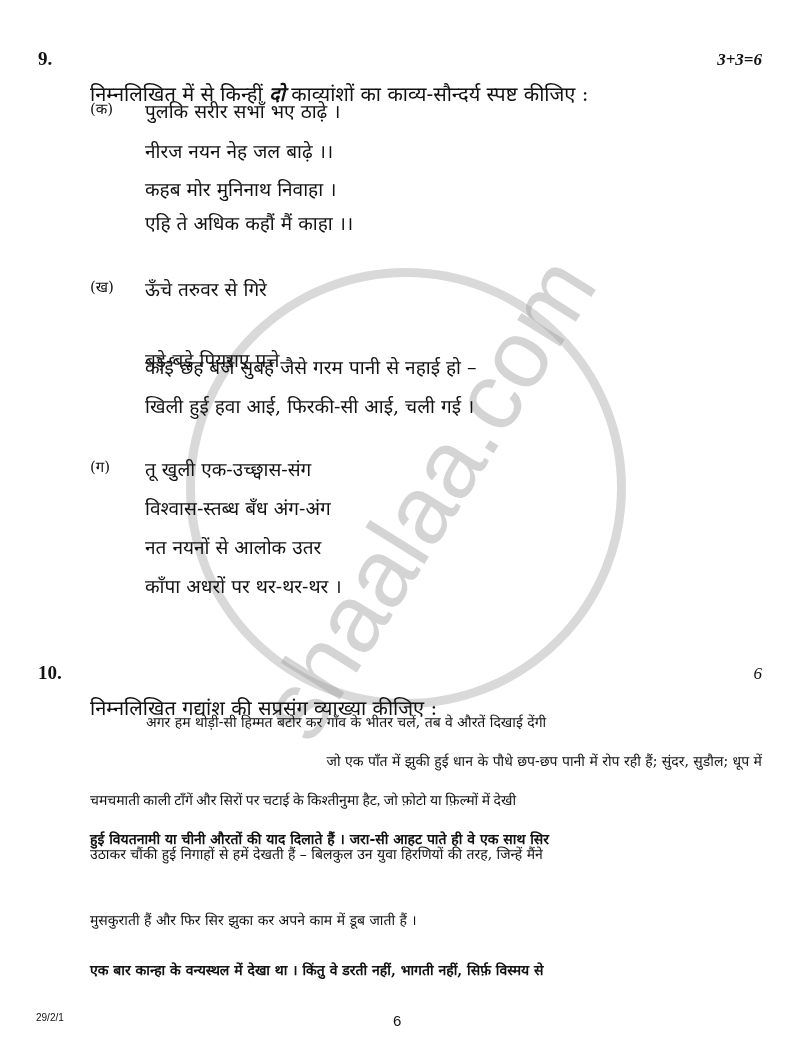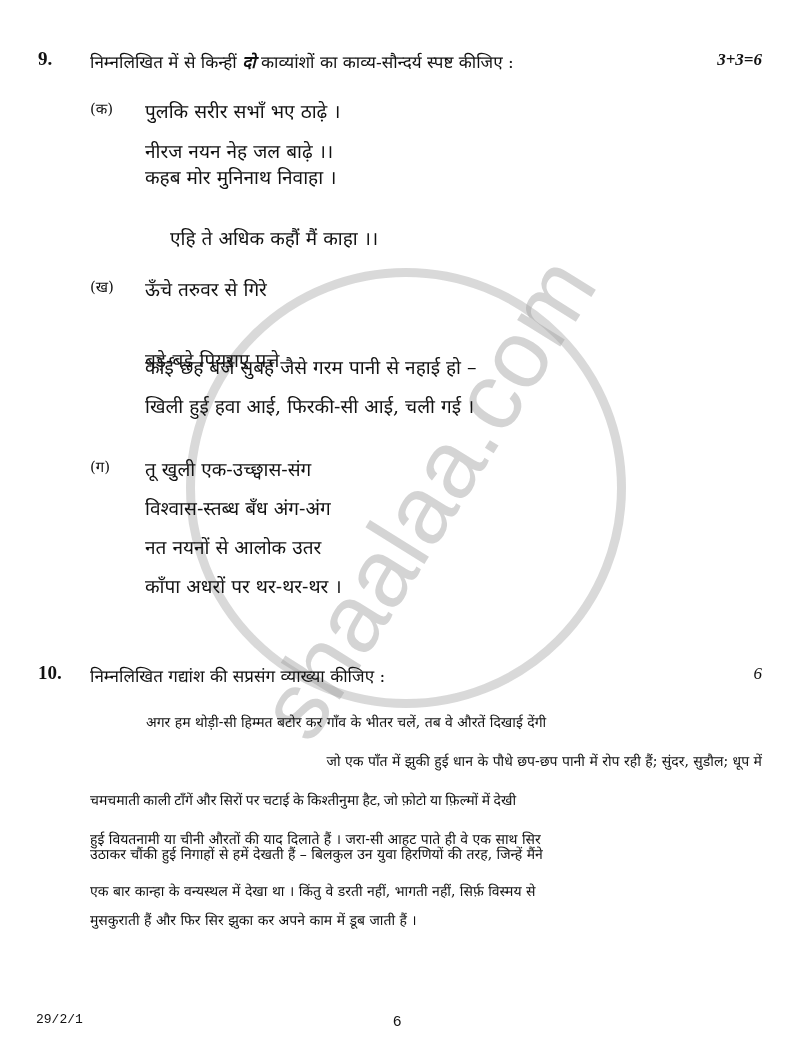--- a/index.html
+++ b/index.html
@@ -2,27 +2,27 @@
 <html><head>
 <meta charset="utf-8">
 <style>
   html, body { margin: 0; padding: 0; background: #ffffff; }
   body {
     width: 800px; height: 1060px; position: relative; overflow: hidden;
     font-family: "DejaVu Serif", "Liberation Serif", serif;
     color: #111111;
   }
   .qnum { position: absolute; left: 38px; font-family: "Liberation Serif", serif; font-weight: bold; font-size: 19px; }
-  .qtext { position: absolute; left: 90px; font-size: 17px; white-space: nowrap; }
+  .qtext { position: absolute; left: 90px; font-size: 20px; white-space: nowrap; margin-top: 30px; }
   .qtext b { font-weight: bold; font-style: italic; }
   .marks { position: absolute; right: 38px; font-family: "Liberation Serif", serif; font-style: italic; font-size: 17px; }
   .part-label { position: absolute; left: 90px; font-size: 15px; }
   .line { position: absolute; left: 145px; font-size: 19px; white-space: nowrap; }
   .para { position: absolute; left: 90px; width: 672px; font-size: 14px; white-space: nowrap; }
-  .footer-code { position: absolute; left: 36px; top: 1012px; font-family: Liberation Mono, monospace; font-size: 13px; }
+  .footer-code { position: absolute; left: 36px; top: 1012px; font-family: Liberation Sans, sans-serif; font-size: 10px; }
   .footer-page { position: absolute; left: 393px; top: 1012px; font-family: "Liberation Sans", sans-serif; font-size: 15px; }
   .watermark-circle {
     position: absolute; left: 186px; top: 268px; width: 440px; height: 440px;
     border: 9px solid rgba(170,170,170,0.45); border-radius: 50%;
     box-sizing: border-box; pointer-events: none;
   }
   .watermark-text {
     position: absolute; left: 170px; top: 470px; width: 480px; text-align: center;
     font-family: "Liberation Sans", sans-serif; font-size: 96px; color: rgba(160,160,160,0.45);
     transform: rotate(-58deg); transform-origin: center center; pointer-events: none; white-space: nowrap;
@@ -35,22 +35,22 @@
 <div class="watermark-text">shaalaa.com</div>
 
 <div>
   <div class="qnum" style="top:48px;">9.</div>
   <div class="qtext" style="top:50px;"><span>निम्नलिखित में से किन्हीं </span><b>दो</b><span> काव्यांशों का काव्य-सौन्दर्य स्पष्ट कीजिए :</span></div>
   <div class="marks" style="top:50px;font-weight:bold;">3+3=6</div>
 
   <div class="part-label" style="top:98px;">(क)</div>
   <div class="line" style="top:98px;">पुलकि सरीर सभाँ भए ठाढ़े ।</div>
   <div class="line" style="top:138px;">नीरज नयन नेह जल बाढ़े ।।</div>
-  <div class="line" style="top:164px;">कहब मोर मुनिनाथ निवाहा ।</div>
-  <div class="line" style="top:225px;margin-left:25px;">एहि ते अधिक कहौं मैं काहा ।।</div>
+  <div class="line" style="top:176px;">कहब मोर मुनिनाथ निवाहा ।</div>
+  <div class="line" style="top:210px;">एहि ते अधिक कहौं मैं काहा ।।</div>
 
   <div class="part-label" style="top:276px;">(ख)</div>
   <div class="line" style="top:276px;">ऊँचे तरुवर से गिरे</div>
   <div class="line" style="top:315px;margin-top:32px;">बड़े-बड़े पियराए पत्ते</div>
   <div class="line" style="top:354px;">कोई छह बजे सुबह जैसे गरम पानी से नहाई हो –</div>
   <div class="line" style="top:393px;">खिली हुई हवा आई, फिरकी-सी आई, चली गई ।</div>
 
   <div class="part-label" style="top:456px;">(ग)</div>
   <div class="line" style="top:456px;">तू खुली एक-उच्छ्वास-संग</div>
   <div class="line" style="top:495px;">विश्वास-स्तब्ध बँध अंग-अंग</div>
@@ -59,20 +59,20 @@
 </div>
 
 <div>
   <div class="qnum" style="top:662px;">10.</div>
   <div class="qtext" style="top:664px;">निम्नलिखित गद्यांश की सप्रसंग व्याख्या कीजिए :</div>
   <div class="marks" style="top:664px;">6</div>
 
   <div class="para" style="top:712px; padding-left:56px; width:616px;">अगर हम थोड़ी-सी हिम्मत बटोर कर गाँव के भीतर चलें, तब वे औरतें दिखाई देंगी</div>
   <div class="para" style="top:751px;text-align:right;">जो एक पाँत में झुकी हुई धान के पौधे छप-छप पानी में रोप रही हैं; सुंदर, सुडौल; धूप में</div>
   <div class="para" style="top:790px;font-family:Liberation Serif, serif;">चमचमाती काली टाँगें और सिरों पर चटाई के किश्तीनुमा हैट, जो फ़ोटो या फ़िल्मों में देखी</div>
-  <div class="para" style="top:829px;">हुई वियतनामी या चीनी औरतों की याद दिलाते हैं । जरा-सी आहट पाते ही वे एक साथ सिर</div>
+  <div class="para" style="top:829px;font-weight:bold;">हुई वियतनामी या चीनी औरतों की याद दिलाते हैं । जरा-सी आहट पाते ही वे एक साथ सिर</div>
   <div class="para" style="top:844px;">उठाकर चौंकी हुई निगाहों से हमें देखती हैं – बिलकुल उन युवा हिरणियों की तरह, जिन्हें मैंने</div>
-  <div class="para" style="top:881px;">एक बार कान्हा के वन्यस्थल में देखा था । किंतु वे डरती नहीं, भागती नहीं, सिर्फ़ विस्मय से</div>
+  <div class="para" style="top:960px;font-weight:bold;">एक बार कान्हा के वन्यस्थल में देखा था । किंतु वे डरती नहीं, भागती नहीं, सिर्फ़ विस्मय से</div>
   <div class="para" style="top:910px;">मुसकुराती हैं और फिर सिर झुका कर अपने काम में डूब जाती हैं ।</div>
 </div>
 
 <div class="footer-code">29/2/1</div>
 <div class="footer-page">6</div>
 
 </body></html>

